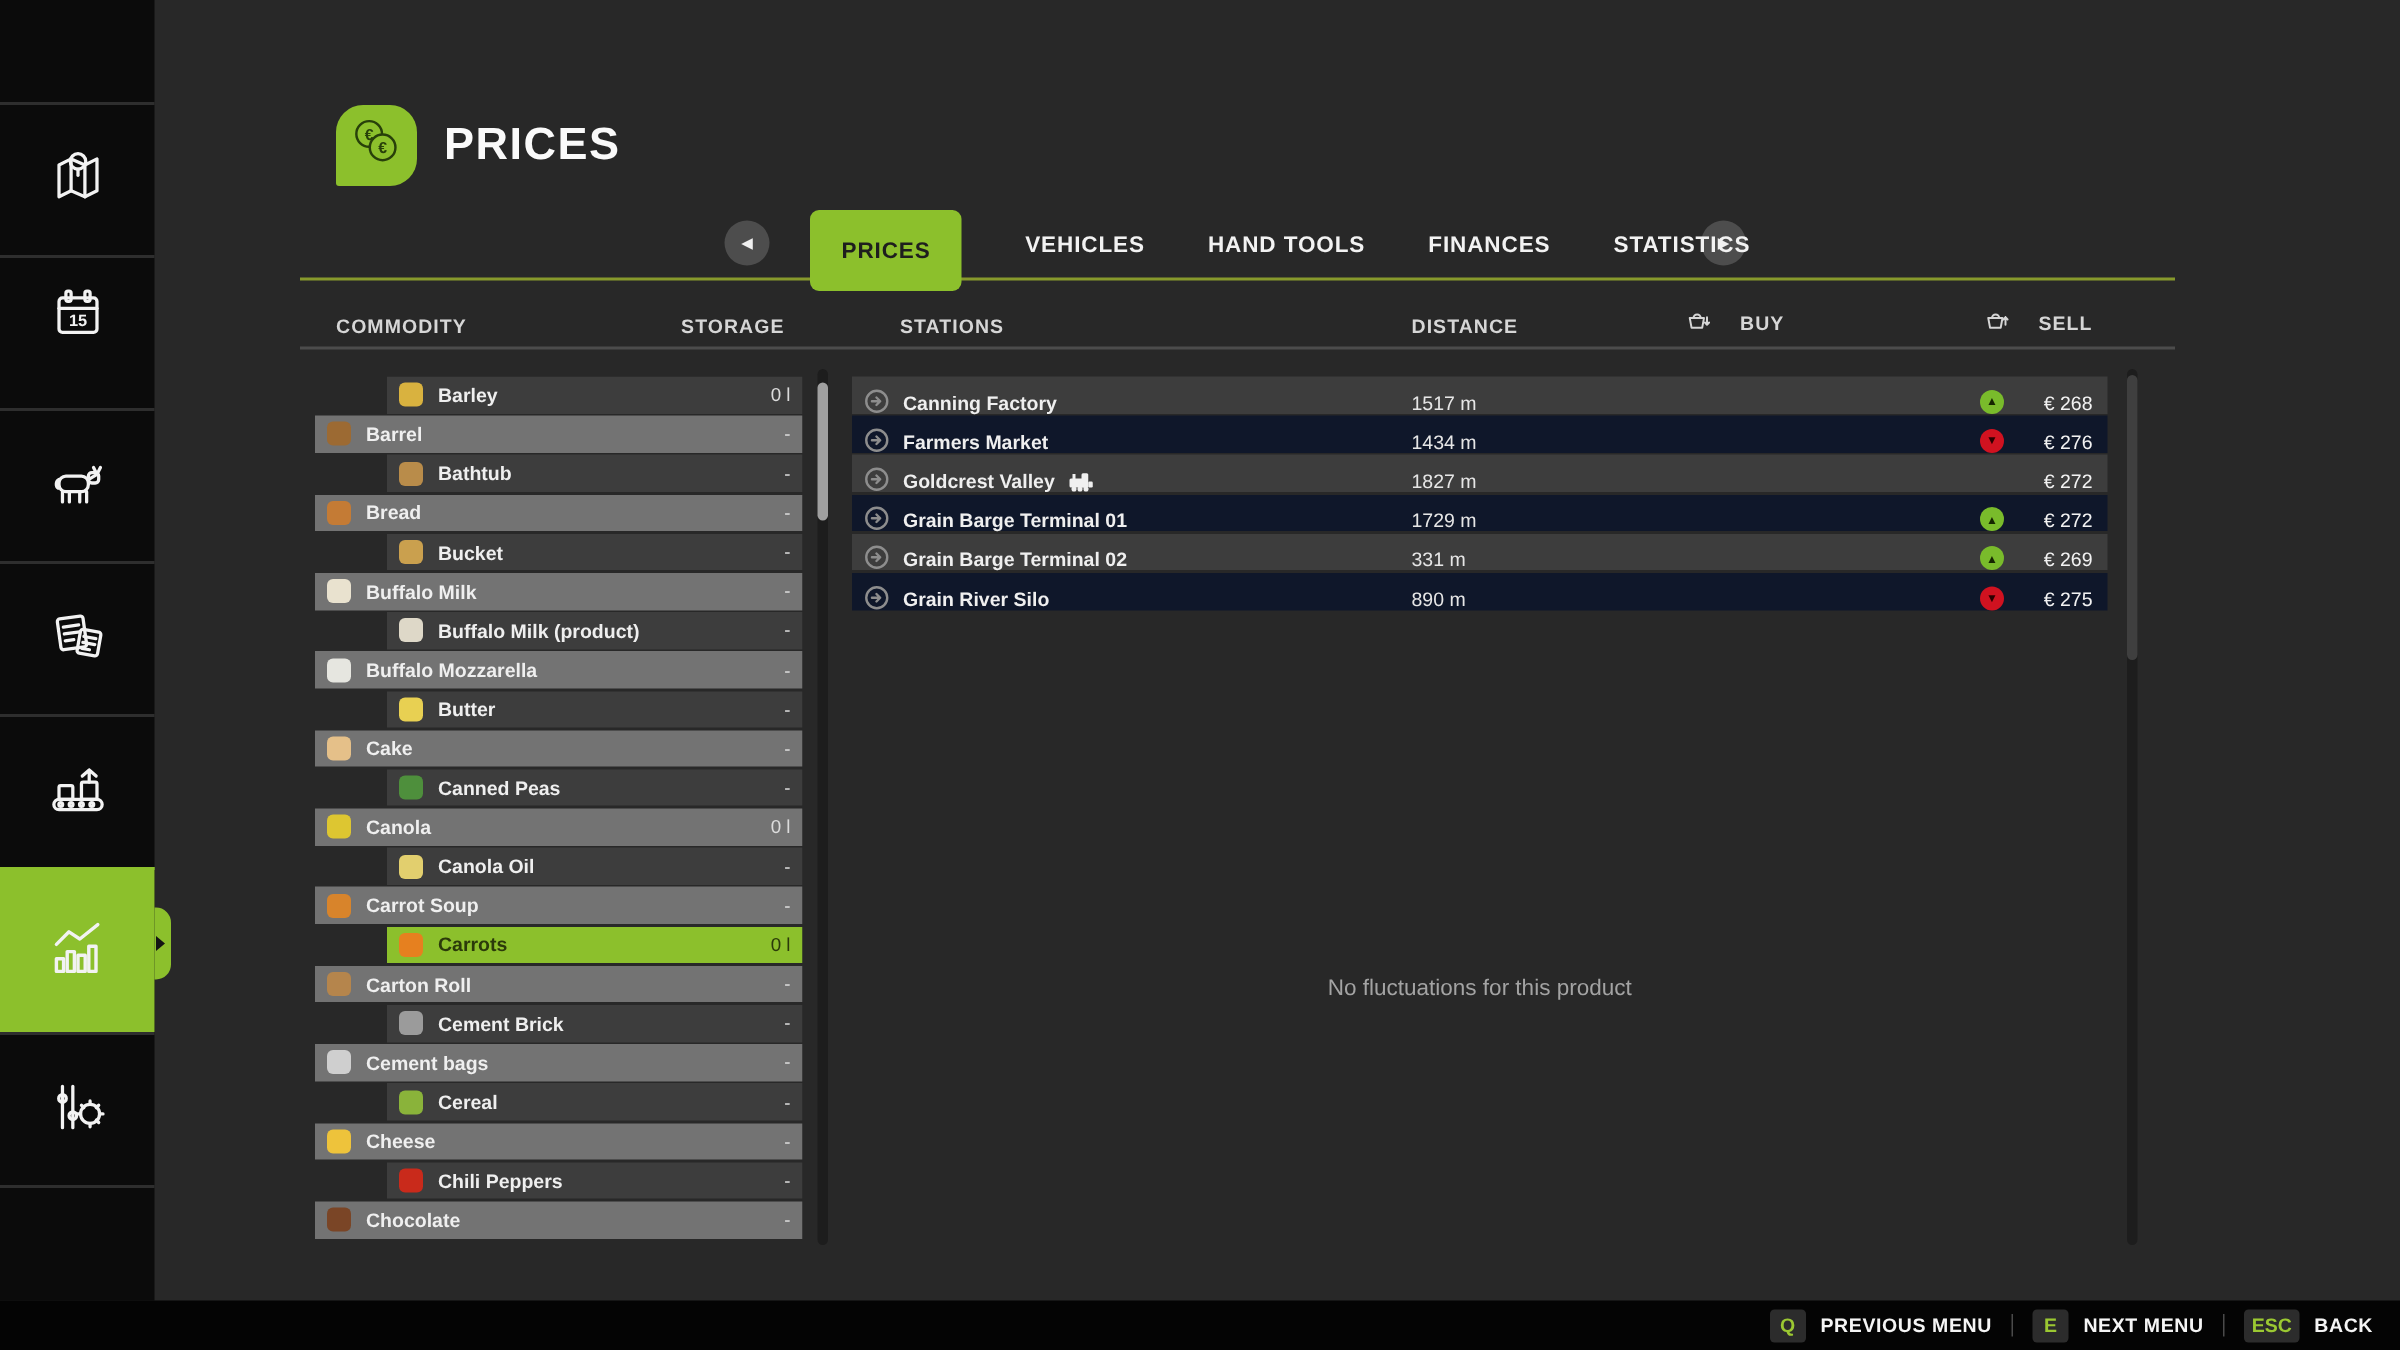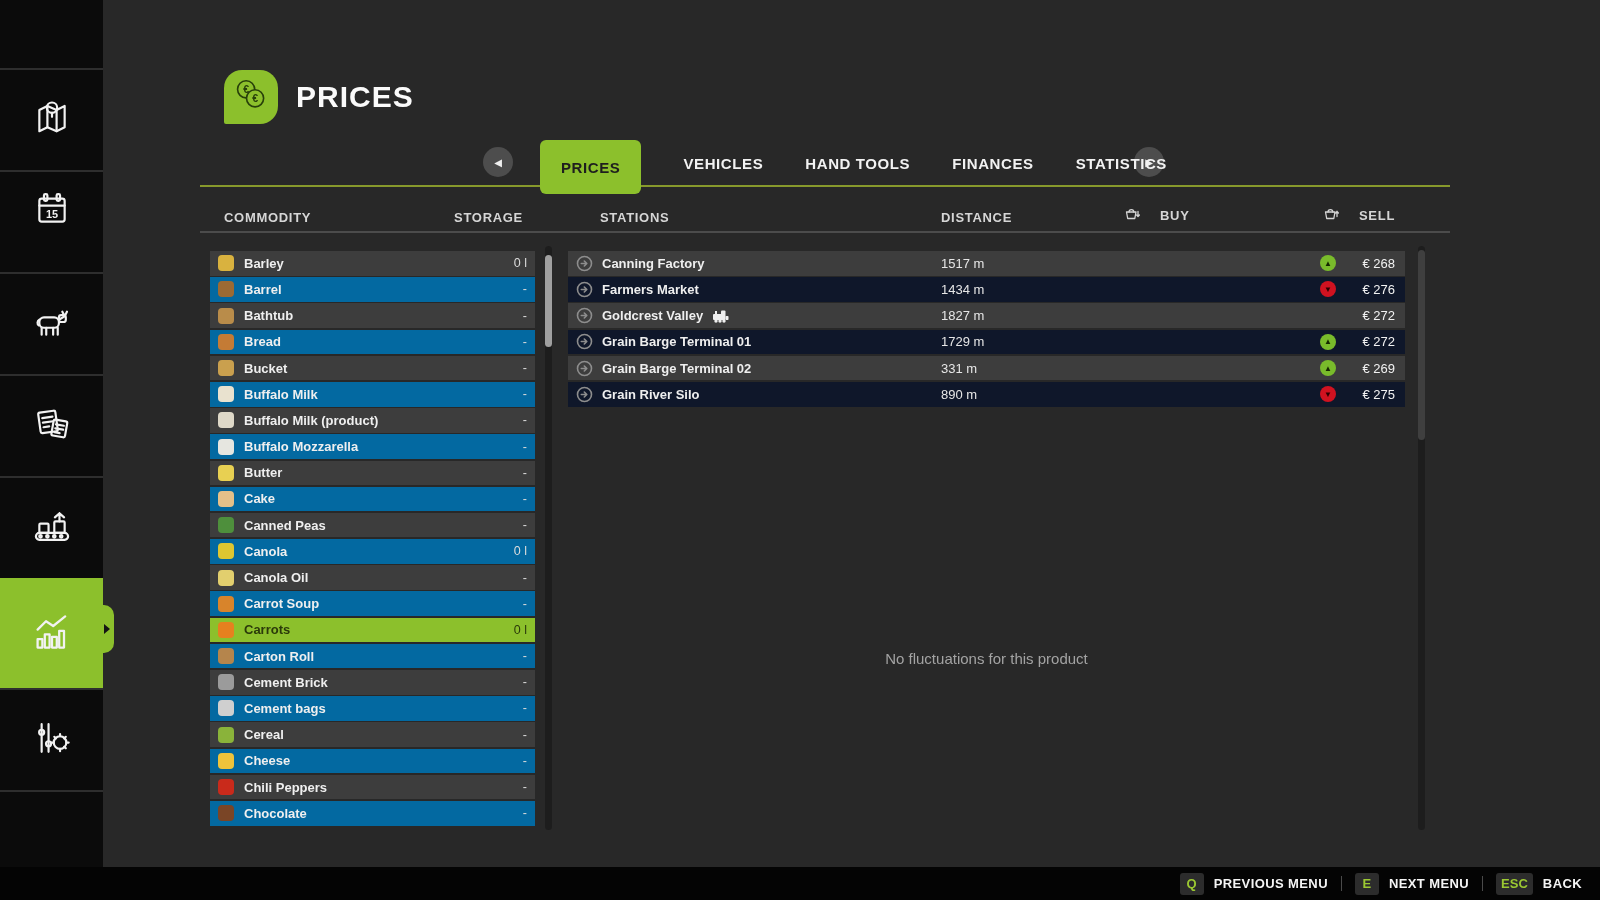--- a/index.html
+++ b/index.html
@@ -41,35 +41,35 @@
   .tab-underline { position:absolute; left:200px; top:185px; width:1250px; height:2px; background:#87992c; z-index:1; }
 
   
   .col-head { position:absolute; top:210px; font-size:13px; font-weight:bold; color:#d6d6d6; letter-spacing:0.7px; }
   .col-head.group { display:flex; align-items:center; gap:19px; }
   .head-sep { position:absolute; left:200px; top:231px; width:1250px; height:2px; background:#4c4c4c; }
 
   
   .commodity-list { position:absolute; left:210px; top:251px; width:325px; height:587px; overflow:hidden; }
   .c-row { display:flex; align-items:center; height:24.6px; margin-bottom:1.6px; padding:0 8px; }
-  .c-row.light { background:#3d3d3d; }
-  .c-row.dark  { background:#0369a1; }
+  .c-row.light { background:#3d3d3d;margin-left:48px; }
+  .c-row.dark  { background:#737373; }
   .c-row.selected { background:#8cc02c; }
   .c-icon { width:16px; height:16px; border-radius:4px; flex:0 0 16px; }
   .c-name { margin-left:10px; font-size:13px; font-weight:bold; color:#efefef; }
   .c-val  { margin-left:auto; font-size:12.5px; color:#dcdcdc; }
   .c-row.selected .c-name, .c-row.selected .c-val { color:#2b3a0a; }
 
   
   .sb-track { position:absolute; width:7px; border-radius:3.5px; background:#1d1d1d; }
   .sb-thumb { position:absolute; width:7px; border-radius:3.5px; }
 
   
   .station-list { position:absolute; left:568px; top:251px; width:837px; }
-  .s-row { position:relative; display:flex; align-items:center; height:24.6px; margin-bottom:1.6px; padding:0 10px 0 8px; }
+  .s-row { position:relative; display:flex; align-items:flex-end; height:24.6px; margin-bottom:1.6px; padding:0 10px 0 8px; }
   .s-row.light { background:#3d3d3d; }
   .s-row.dark  { background:#0f172a; }
   .s-name { margin-left:9px; font-size:13px; font-weight:bold; color:#efefef; }
   .s-train { margin-left:9px; display:flex; align-items:center; }
   .s-dist { position:absolute; left:373px; font-size:13px; color:#e6e6e6; }
   .s-trend { position:absolute; left:752px; width:16px; height:16px; border-radius:50%;
     display:flex; align-items:center; justify-content:center; font-size:8px; }
   .s-trend.up   { background:#79bb2b; color:#152600; }
   .s-trend.down { background:#d01220; color:#2b0000; }
   .s-price { margin-left:auto; font-size:13px; color:#f2f2f2; min-width:46px; text-align:right; }

